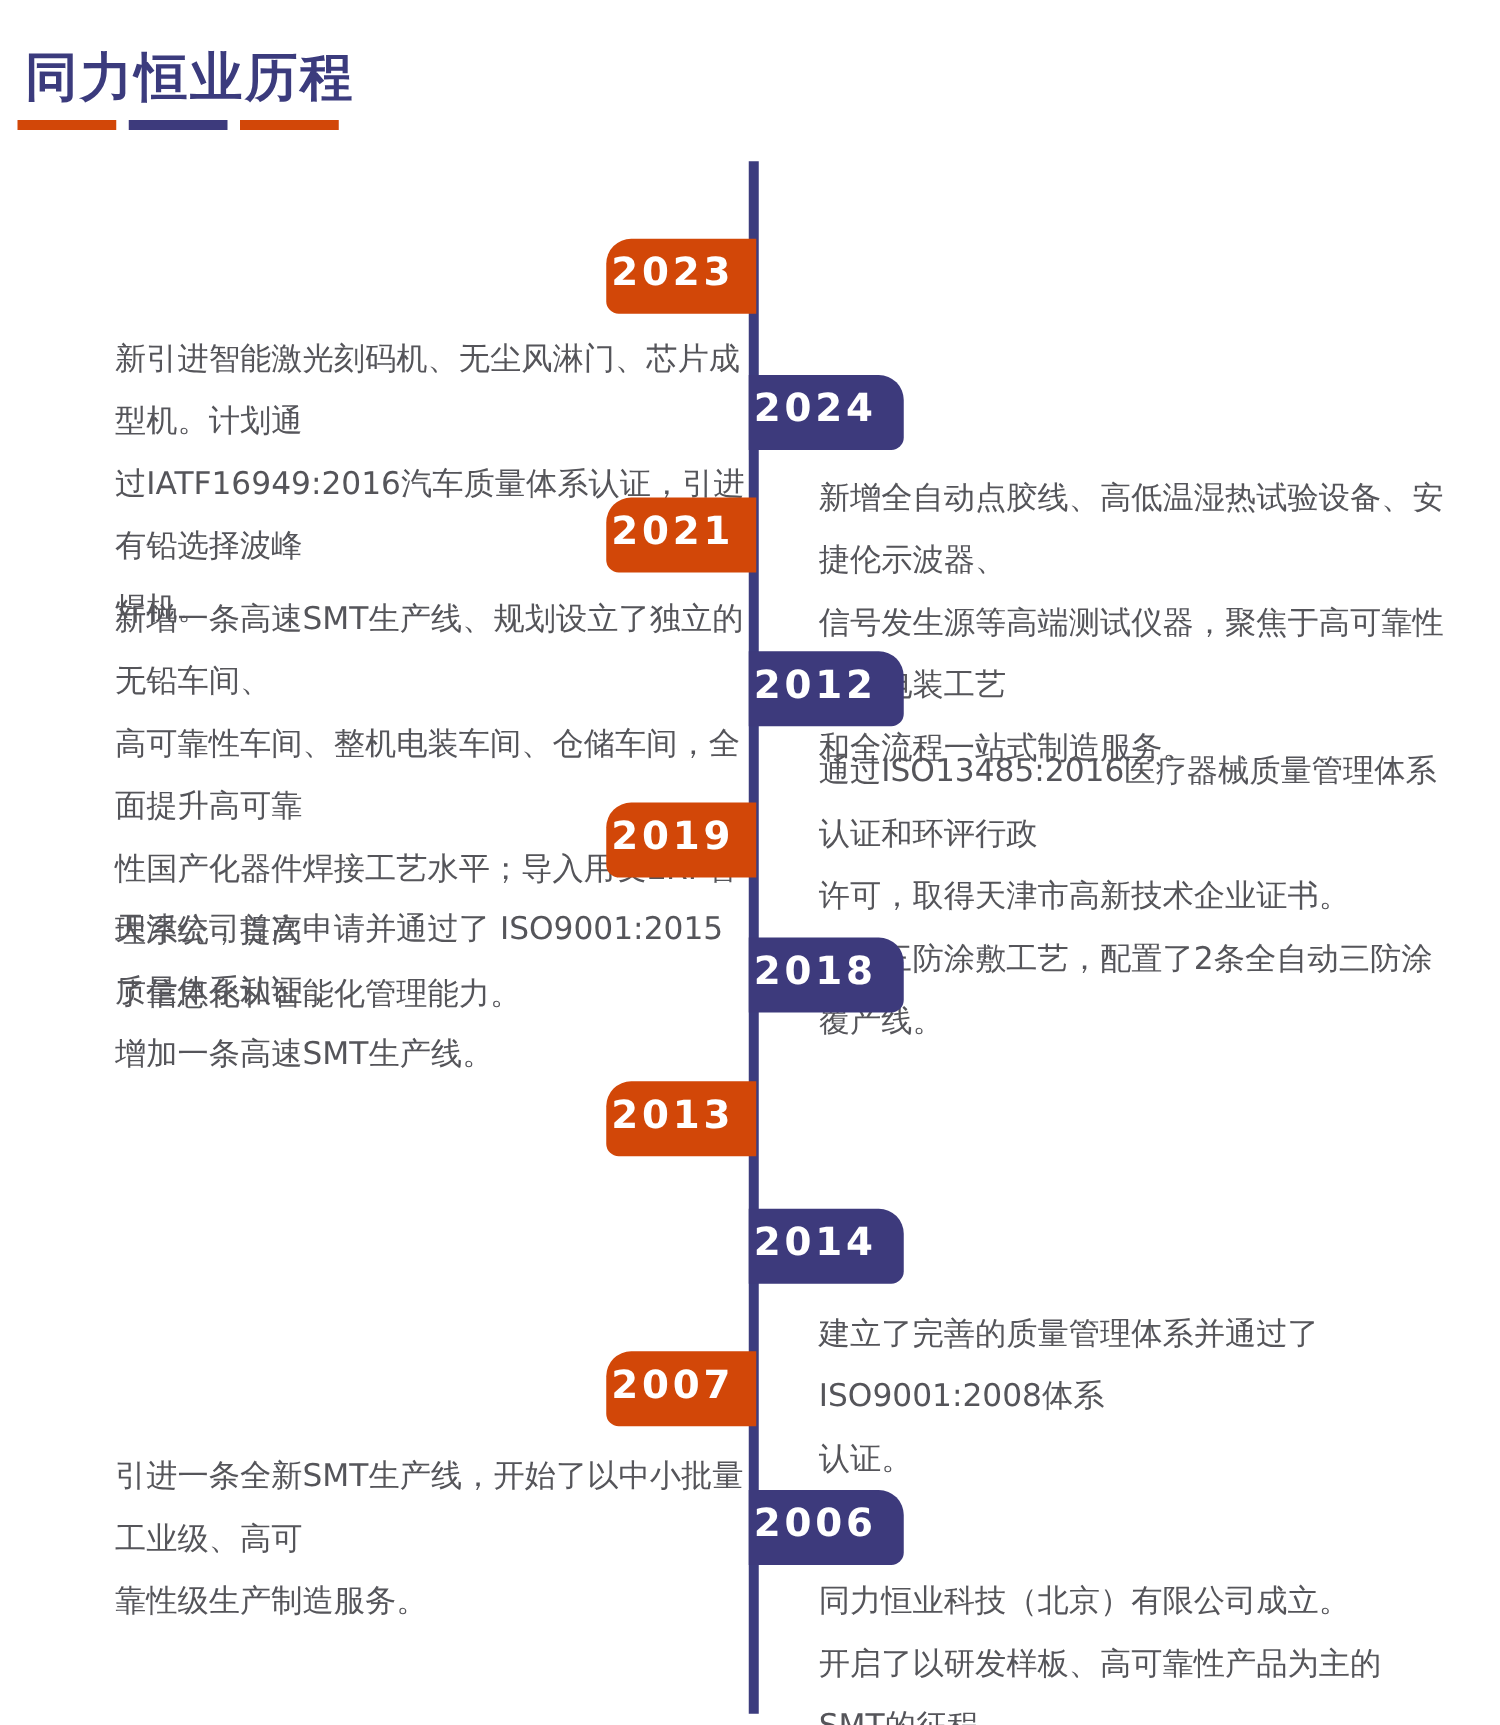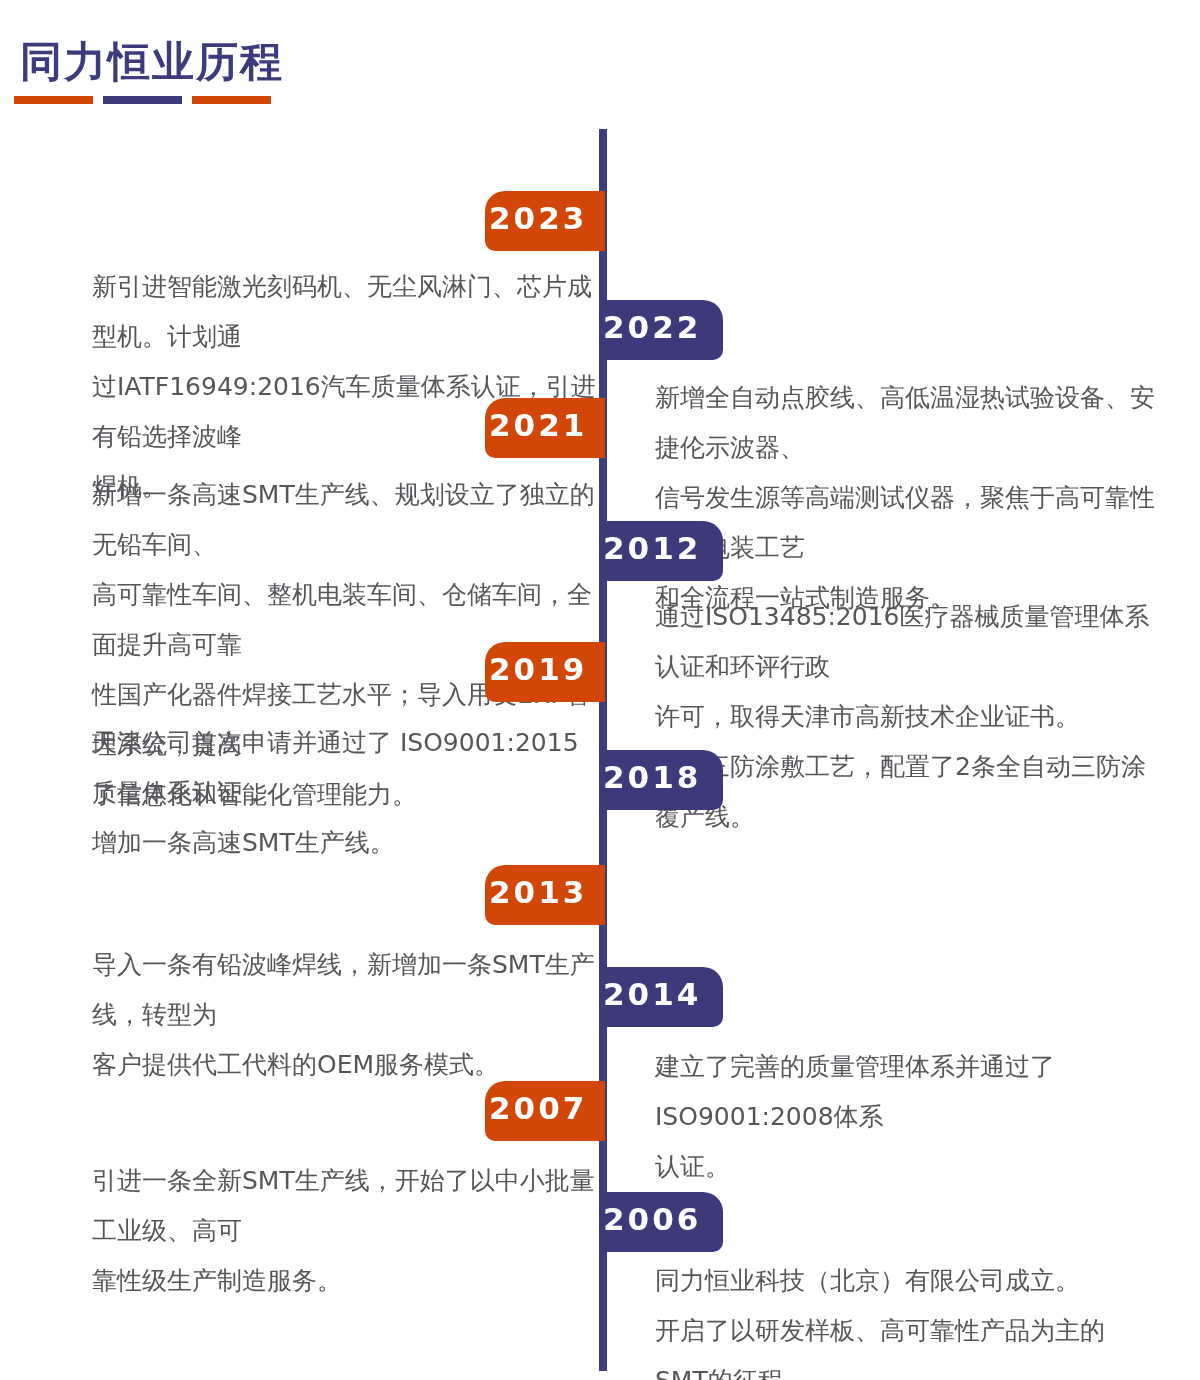--- a/index.html
+++ b/index.html
@@ -104,21 +104,21 @@
   </div>
 
   <div class="timeline">
     <div class="spine"></div>
 
     <div class="badge left" style="top:183px">2023</div>
     <div class="desc  left" style="top:250px">新引进智能激光刻码机、无尘风淋门、芯片成型机。计划通
 过IATF16949:2016汽车质量体系认证，引进有铅选择波峰
 焊机。</div>
 
-    <div class="badge right" style="top:292px">2022</div>
+    <div class="badge right" style="top:292px">2024</div>
     <div class="desc  right" style="top:361px">新增全自动点胶线、高低温湿热试验设备、安捷伦示波器、
 信号发生源等高端测试仪器，聚焦于高可靠性整机电装工艺
 和全流程一站式制造服务。</div>
 
     <div class="badge left" style="top:390px">2021</div>
     <div class="desc  left" style="top:458px">新增一条高速SMT生产线、规划设立了独立的无铅车间、
 高可靠性车间、整机电装车间、仓储车间，全面提升高可靠
 性国产化器件焊接工艺水平；导入用友ERP管理系统，提高
 了信息化和智能化管理能力。</div>
 
@@ -127,22 +127,20 @@
 许可，取得天津市高新技术企业证书。
 引入三防涂敷工艺，配置了2条全自动三防涂覆产线。</div>
 
     <div class="badge left" style="top:634px">2019</div>
     <div class="desc  left" style="top:706px">天津公司首次申请并通过了 ISO9001:2015质量体系认证，
 增加一条高速SMT生产线。</div>
 
     <div class="badge right" style="top:742px">2018</div>
 
     <div class="badge left" style="top:857px">2013</div>
-    <div class="desc  left" style="top:928px">导入一条有铅波峰焊线，新增加一条SMT生产线，转型为
-客户提供代工代料的OEM服务模式。</div>
 
     <div class="badge right" style="top:959px">2014</div>
     <div class="desc  right" style="top:1030px">建立了完善的质量管理体系并通过了ISO9001:2008体系
 认证。</div>
 
     <div class="badge left" style="top:1073px">2007</div>
     <div class="desc  left" style="top:1144px">引进一条全新SMT生产线，开始了以中小批量工业级、高可
 靠性级生产制造服务。</div>
 
     <div class="badge right" style="top:1184px">2006</div>

